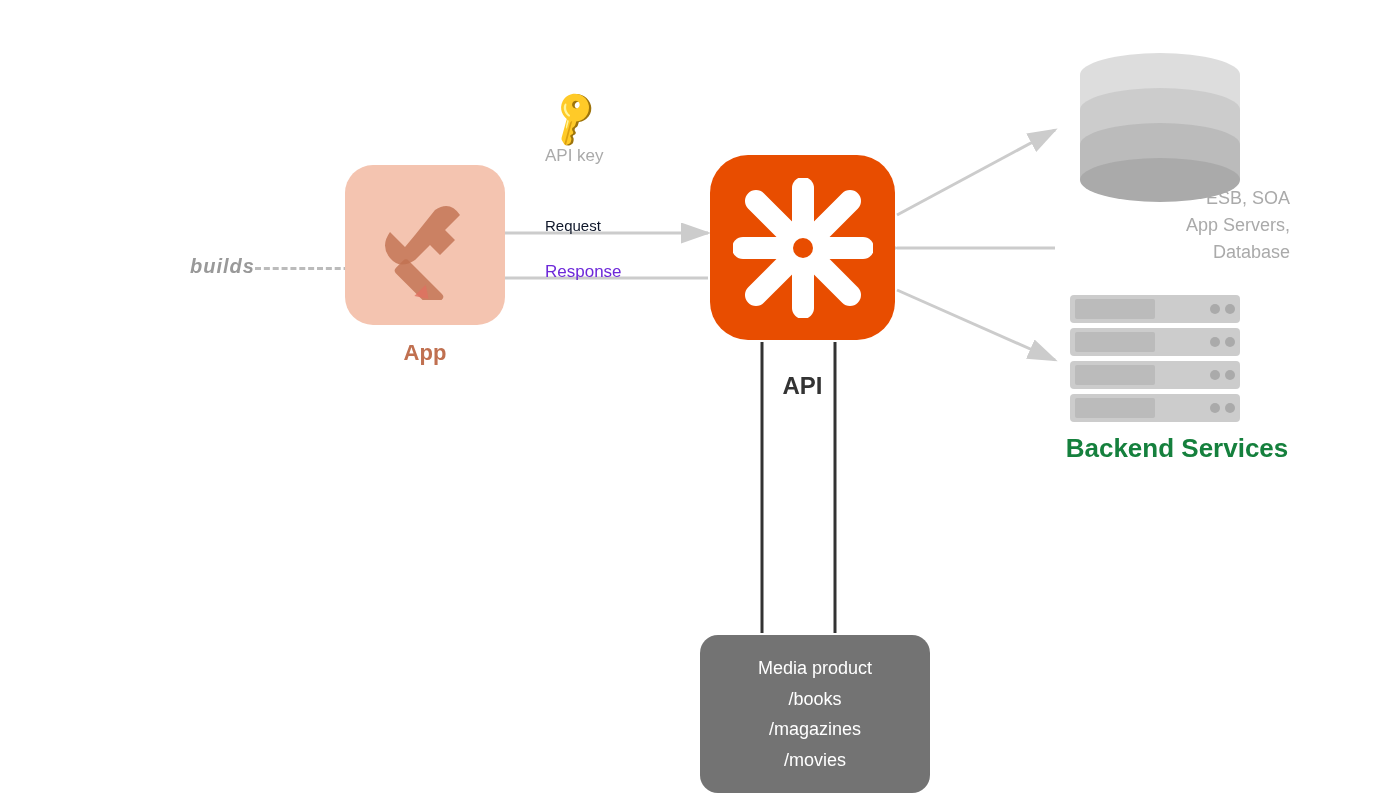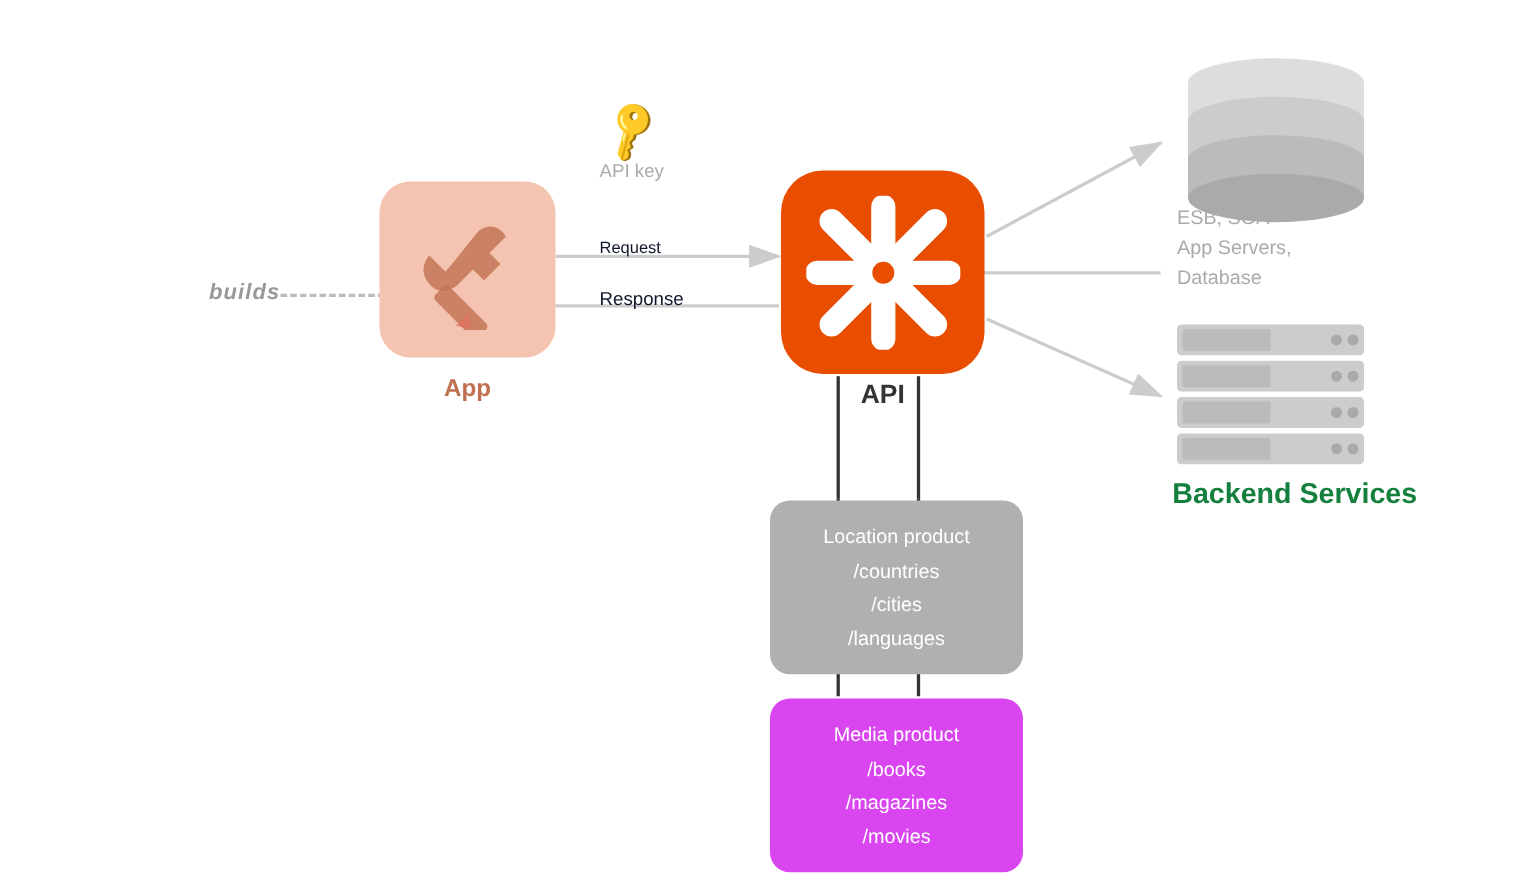--- a/index.html
+++ b/index.html
@@ -130,21 +130,21 @@
       background: #e84d00;
       border-radius: 38px;
       display: flex;
       align-items: center;
       justify-content: center;
     }
 
     .api-label {
       position: absolute;
       left: 710px;
-      top: 345px;
+      top: 372px;
       width: 185px;
       text-align: center;
       color: #333;
       font-size: 24px;
       font-weight: bold;
     }
 
     
     .backend-label {
       position: absolute;
@@ -174,21 +174,21 @@
       width: 190px;
       height: 140px;
     }
 
     
     .esb-label {
       position: absolute;
       left: 1070px;
       top: 185px;
       width: 220px;
-      text-align: left;
+      text-align: right;
       color: #aaa;
       font-size: 18px;
       line-height: 1.5;
     }
 
     
     .location-box {
       position: absolute;
       left: 700px;
       top: 455px;
@@ -204,21 +204,21 @@
       font-size: 18px;
       line-height: 1.7;
     }
 
     
     .media-box {
       position: absolute;
       left: 700px;
       top: 635px;
       width: 230px;
-      background: #d946ef;
+      background: #737373;
       border-radius: 18px;
       padding: 18px 31px;
       text-align: center;
       color: #fff;
     }
 
     .media-box-text {
       font-size: 18px;
       line-height: 1.7;
     }
@@ -290,21 +290,21 @@
   </div>
   <div class="app-label">App</div>
 
   <div class="api-key-container">
     <span class="key-icon">🔑</span>
     <span class="api-key-label">API key</span>
   </div>
 
   <div style="position:absolute; left:545px; top:217px; color:#0f172a; font-size:15px;">Request</div>
 
-  <div style="position:absolute; left:545px; top:262px; color:#0f172a; font-size:17px;">Response</div>
+  <div style="position:absolute; left:545px; top:262px; color:#6d28d9; font-size:17px;">Response</div>
 
   <div class="api-box">
     <svg width="140" height="140" viewBox="0 0 140 140">
 
       <circle cx="70" cy="70" r="18" fill="white"></circle>
 
       <line x1="70" y1="10" x2="70" y2="130" stroke="white" stroke-width="22" stroke-linecap="round"></line>
       <line x1="10" y1="70" x2="130" y2="70" stroke="white" stroke-width="22" stroke-linecap="round"></line>
       <line x1="23" y1="23" x2="117" y2="117" stroke="white" stroke-width="22" stroke-linecap="round"></line>
       <line x1="117" y1="23" x2="23" y2="117" stroke="white" stroke-width="22" stroke-linecap="round"></line>
@@ -354,28 +354,20 @@
 
       <rect x="10" y="104" width="170" height="28" rx="4" fill="#ccc"></rect>
       <rect x="15" y="108" width="80" height="20" rx="2" fill="#bbb"></rect>
       <circle cx="170" cy="118" r="5" fill="#aaa"></circle>
       <circle cx="155" cy="118" r="5" fill="#aaa"></circle>
     </svg>
   </div>
 
   <div class="backend-label">Backend Services</div>
 
-  <div class="location-box">
-    <div class="location-box-text">
-      <div style="white-space:pre-line;">Location product
-/countries
-/cities
-/languages</div>
-    </div>
-  </div>
 
   <div class="media-box">
     <div class="media-box-text">
       <div style="white-space:pre-line;">Media product
 /books
 /magazines
 /movies</div>
     </div>
   </div>
 

